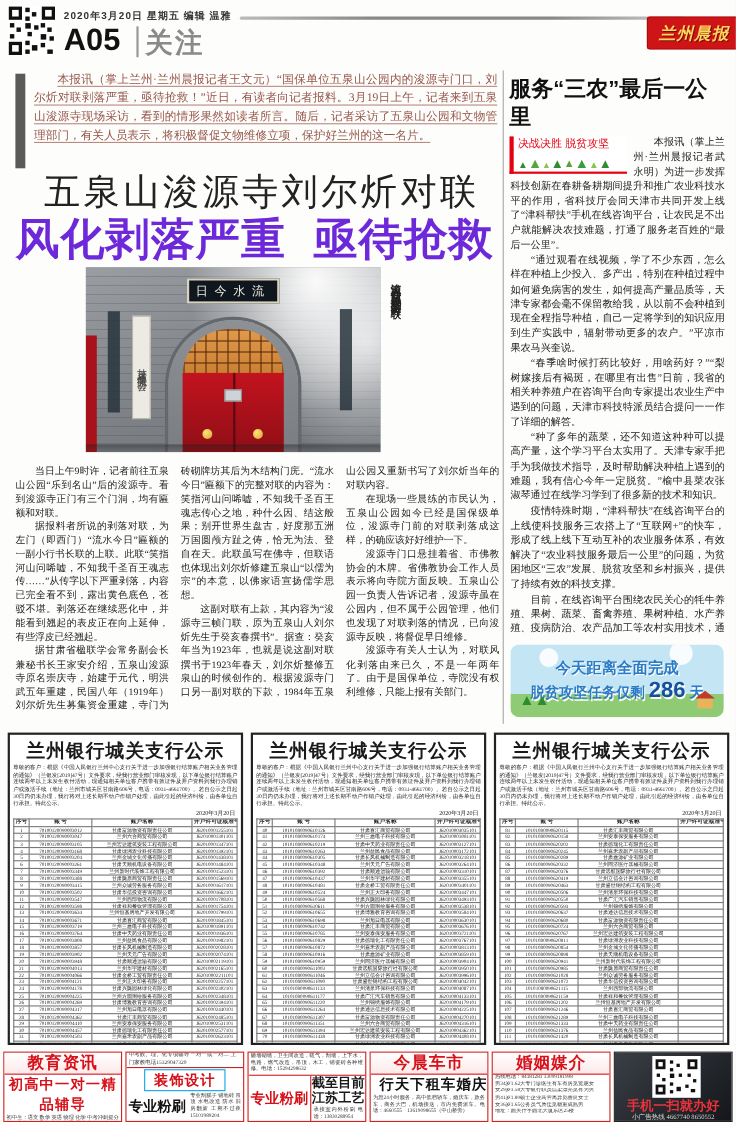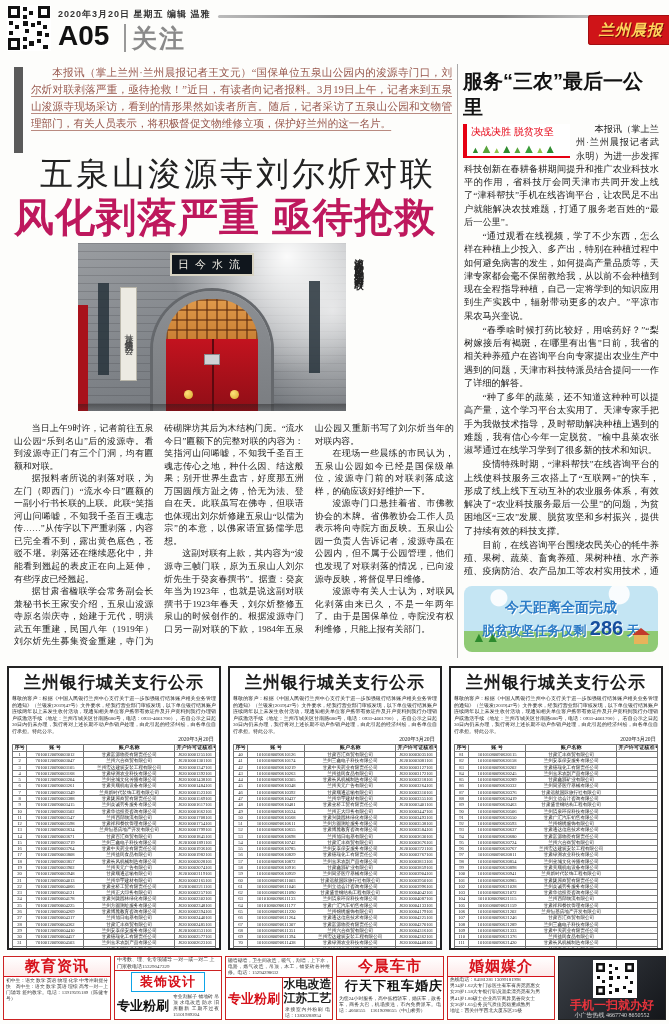--- a/index.html
+++ b/index.html
@@ -22,22 +22,22 @@
   .masthead span{color:#ffd65c;font-weight:900;font-size:15px;letter-spacing:1px;
                  font-style:italic;text-shadow:1px 1px 0 #7d0a0c;}
   
   .lead-box{position:absolute;left:14px;top:64px;width:438px;}
   .lead-bar{position:absolute;left:0;top:3px;width:9px;height:86px;background:#5a5a5a;}
   .lead-text{margin-left:17px;font-size:10.6px;line-height:1.62;color:#96554a;
              text-align:justify;text-decoration:underline;text-decoration-color:#b98a80;
              text-underline-offset:3px;text-indent:2em;}
   .headline1{position:absolute;left:16px;top:152px;width:440px;font-family:"Liberation Sans",sans-serif;
              font-size:33px;font-weight:500;letter-spacing:3px;color:#222;margin-left:24px;}
-  .headline2{position:absolute;left:14px;top:190px;width:444px;font-family:Liberation Sans, sans-serif;
-             font-size:40px;font-weight:900;letter-spacing:1px;color:#be185d;}
+  .headline2{position:absolute;left:14px;top:190px;width:444px;font-family:Liberation Mono, monospace;
+             font-size:40px;font-weight:900;letter-spacing:1px;color:#6d28d9;}
   
   .photo{position:absolute;left:78px;top:243px;width:268px;height:168px;overflow:hidden;
          background:
            radial-gradient(circle at 78% 8%,rgba(255,255,255,.95),rgba(255,255,255,0) 45%),
            radial-gradient(circle at 95% 40%,rgba(255,255,255,.7),rgba(255,255,255,0) 40%),
            repeating-linear-gradient(to bottom,rgba(40,40,45,.18) 0 1px,transparent 1px 8px),
            linear-gradient(160deg,#9a9da1,#7e8287 55%,#6f7378);}
   .photo .plaque{position:absolute;left:50%;top:10px;transform:translateX(-50%);
                  background:#10161d;color:#f0ede4;border:2px solid #d8d3c2;
                  font-size:11px;letter-spacing:6px;padding:2px 6px;white-space:nowrap;}
@@ -900,36 +900,37 @@
               <td></td>
             </tr>
           </tbody>
       </table>
     </div>
   </div>
 
   <div class="ads-row">
     <div class="ad" style="left:3px;">
       <div class="redtitle">教育资讯</div>
+      <div class="bigred">初高中一对一精品辅导</div>
       <div class="tiny">初中生：语文 数学 英语 物理 化学 中考冲刺提分快　高中生：语文 数学 英语 理综 高考一对一上门辅导 签约教学。电话：13919595189（陈健专号）</div>
     </div>
     <div class="ad" style="left:114px;">
       <div class="tinybar">中考数、理、化专项辅导 一对一或一对二 上门家教电话15329047329</div>
       <div class="bigred" style="border:1px solid #0ea5e9;margin:1px 16px;">装饰设计</div>
       <div class="split">
         <div class="l" style="border-right:none;color:#111;">专业粉刷</div>
         <div class="tiny" style="flex:1;">专业刮腻子 铺地砖 吊顶 水电改造 防水 旧房翻新 工期不过夜 15101989204</div>
       </div>
     </div>
     <div class="ad" style="left:225px;">
       <div class="tiny" style="border-bottom:1px solid #c22;">砸墙砌墙，卫生间改造，暖气，刮墙，上下水，电路，燃气改造，吊顶，木工，铺瓷砖各种维修。电话：15294298632</div>
       <div class="split">
         <div class="l">专业粉刷</div>
         <div class="r">
-          <div class="bb">水电改造</div>
+          <div class="bb">截至目前</div>
           <div class="bb">江苏工艺</div>
           <div class="tiny">承接室内外粉刷 电话：13830288954</div>
         </div>
       </div>
     </div>
     <div class="ad" style="left:336px;">
       <div class="redtitle">今晨车市</div>
       <div class="bigblack">行天下租车婚庆</div>
       <div class="tiny">为您24小时服务，高中低档轿车，婚庆车，政务车，商务大巴，机场接送，市内免费派车。电话：4660555　13619098655（中山桥旁）</div>
     </div>

